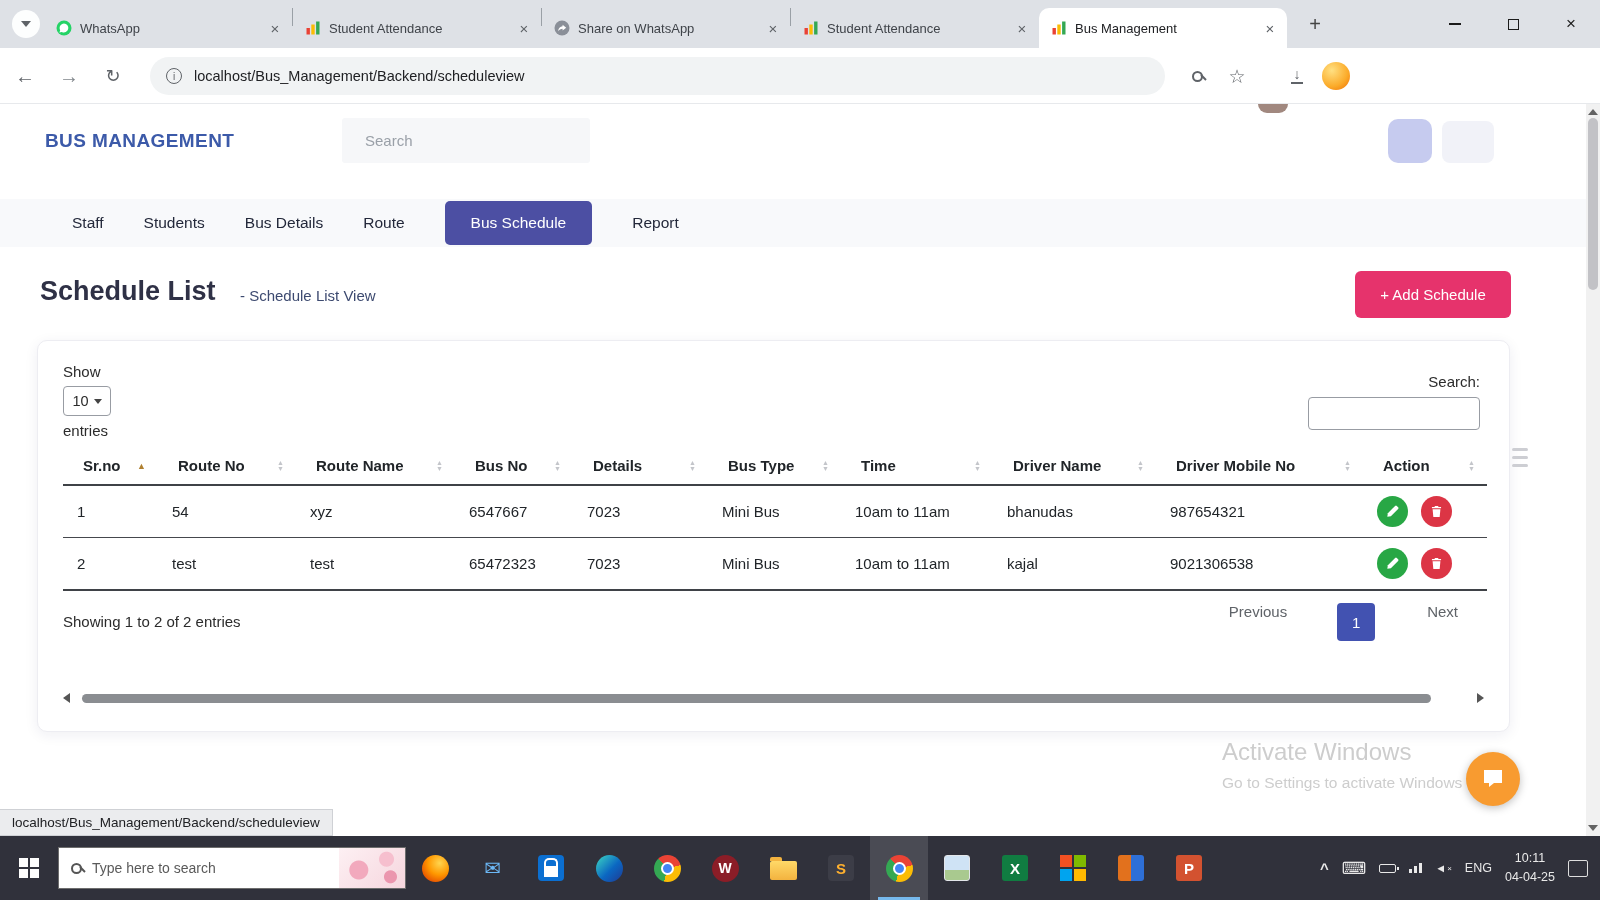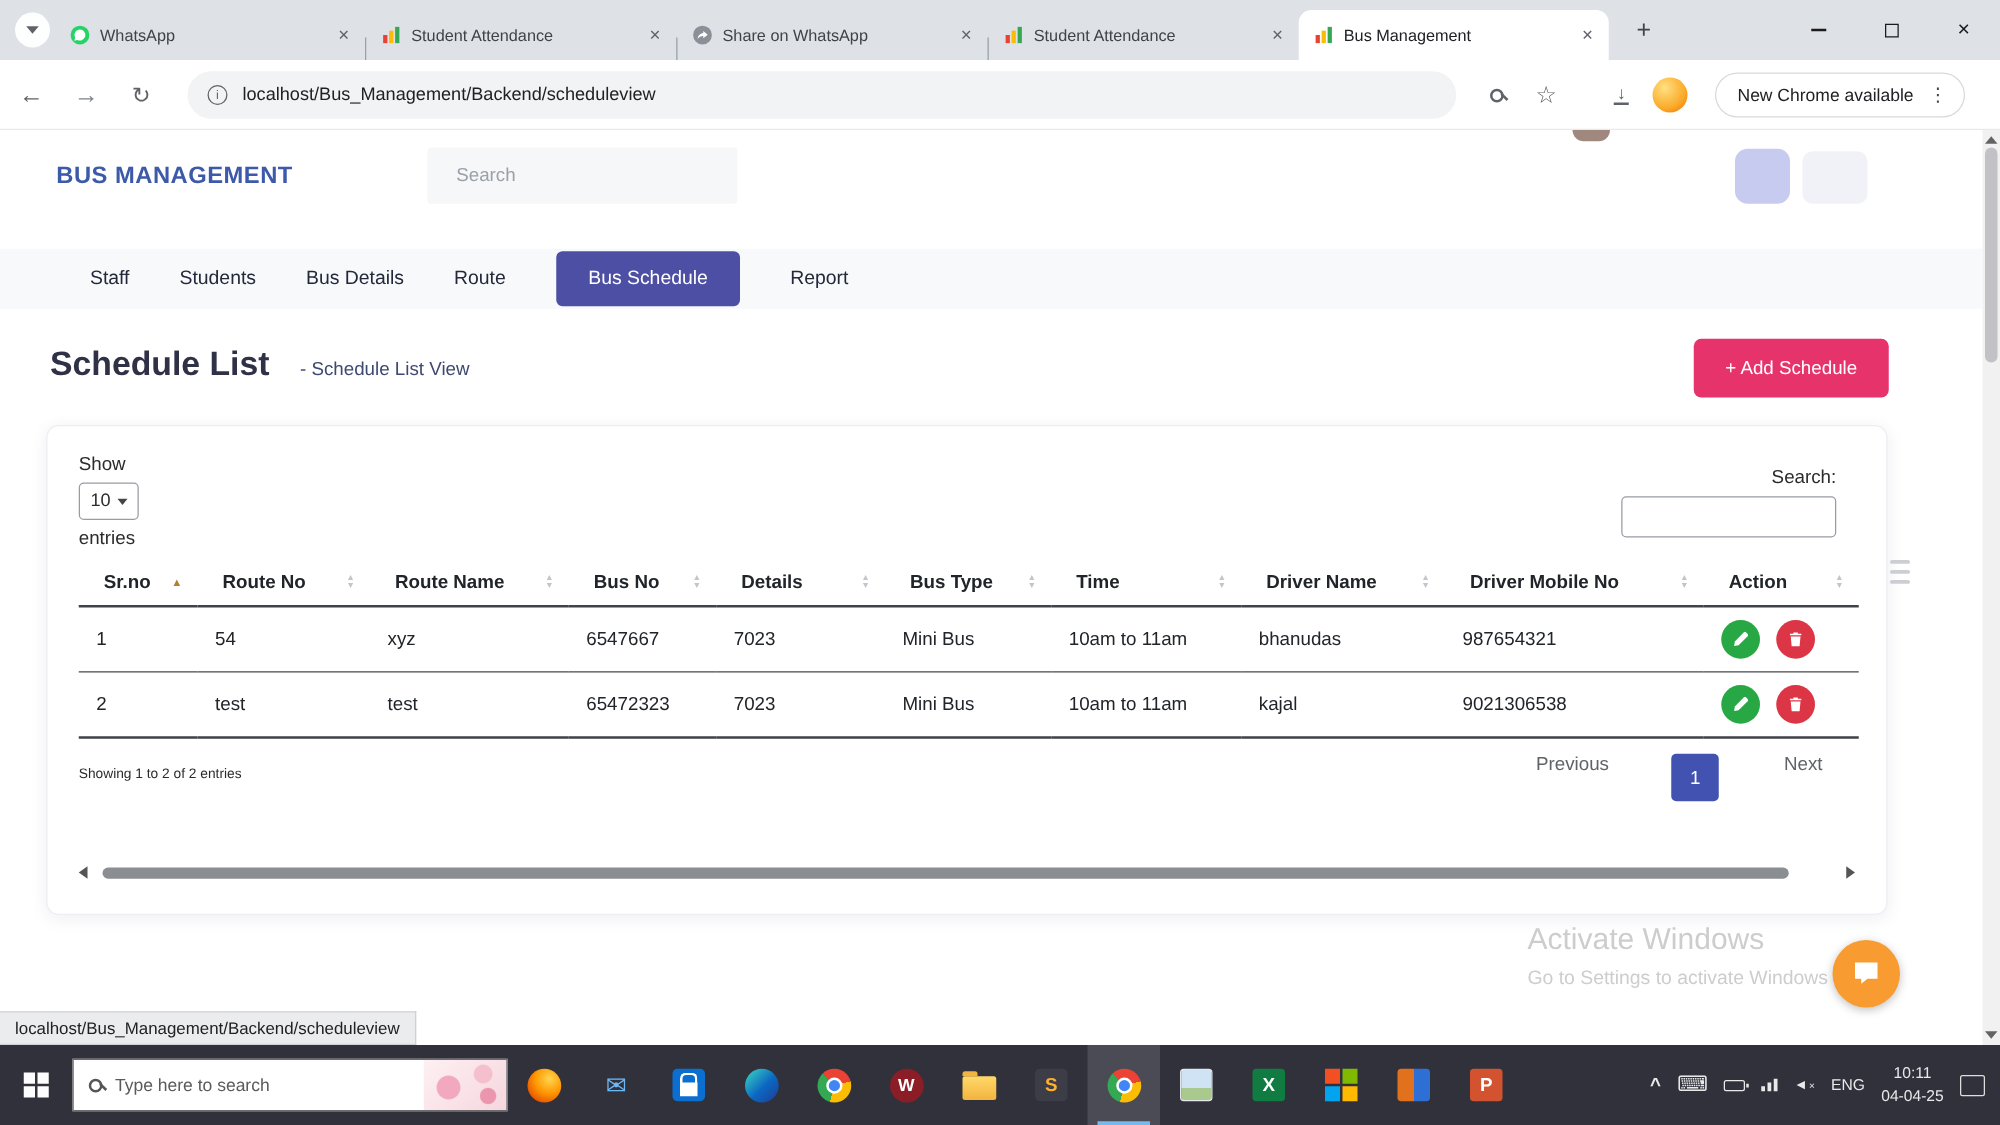--- a/index.html
+++ b/index.html
@@ -4,21 +4,21 @@
 <style>
 *{margin:0;padding:0;box-sizing:border-box}
 html,body{width:1600px;height:900px;overflow:hidden}
 body{font-family:"Liberation Sans","DejaVu Sans",sans-serif;background:#fff}
 .screen{position:relative;width:1600px;height:900px;overflow:hidden;background:#fff}
 
 
 .tabstrip{position:absolute;left:0;top:0;width:100%;height:48px;background:#dee1e6}
 .tabsearch{position:absolute;left:12px;top:10px;width:28px;height:28px;border-radius:50%;background:#fdfefe;display:flex;align-items:center;justify-content:center}
 .chev-down{width:0;height:0;border-left:5px solid transparent;border-right:5px solid transparent;border-top:6px solid #5f6368}
-.tabs{position:absolute;left:44px;top:8px;height:40px;display:flex;align-items:flex-end}
+.tabs{position:absolute;left:44px;top:8px;height:40px;display:flex;align-items:flex-start}
 .tab{width:248px;height:40px;display:flex;align-items:center;gap:8px;padding:0 8px 0 12px;font-size:13px;color:#3f4349;border-radius:10px 10px 0 0}
 .tab.active{background:#fff;color:#202124}
 .tab .ttl{flex:1;white-space:nowrap;overflow:hidden}
 .tclose{width:18px;height:18px;display:flex;align-items:center;justify-content:center;font-size:15px;color:#5f6368}
 .tabsep{width:1px;height:18px;background:#9aa0a6}
 .newtab{position:absolute;left:1303px;top:12px;font-size:20px;color:#444;width:24px;height:24px;display:flex;align-items:center;justify-content:center}
 .wincontrols{position:absolute;right:0;top:0;height:48px;display:flex}
 .winbtn{width:58px;height:48px;display:flex;align-items:center;justify-content:center;color:#1b1b1b}
 .ic-min{width:12px;height:2px;background:#1b1b1b}
 .ic-max{width:11px;height:11px;border:1.6px solid #1b1b1b}
@@ -54,36 +54,36 @@
 .avsq2{position:absolute;left:1442px;top:17px;width:52px;height:42px;background:#f1f2f8;border-radius:8px}
 .navband{position:absolute;left:0;top:95px;width:1586px;height:48px;background:#f8f9fb;display:flex;align-items:center;gap:40px;padding-left:72px;font-size:15.5px;color:#23283a}
 .navitem.active{background:#4c4fa3;color:#fff;height:44px;display:flex;align-items:center;padding:0 26px;border-radius:5px}
 .pgtitle{position:absolute;left:40px;top:172px;font-size:27px;font-weight:bold;color:#2f3146}
 .pgsub{position:absolute;left:240px;top:183px;font-size:15px;color:#3d4a70}
 .addbtn{position:absolute;left:1355px;top:167px;width:156px;height:47px;background:#e6336c;border:none;border-radius:6px;color:#fff;font-size:15px;display:flex;align-items:center;justify-content:center;font-family:inherit}
 .card{position:absolute;left:37px;top:236px;width:1473px;height:392px;background:#fff;border:1px solid #ededf2;border-radius:10px;box-shadow:0 3px 14px rgba(30,30,80,.07)}
 .dtlen{position:absolute;left:25px;top:22px;font-size:15px;color:#2b2b2b}
 .dtsel{width:48px;height:30px;border:1px solid #989ca3;border-radius:4px;display:flex;align-items:center;justify-content:center;gap:5px;margin:6px 0;font-size:14.5px;background:#fff}
 .selchev{width:0;height:0;border-left:4px solid transparent;border-right:4px solid transparent;border-top:5px solid #444}
-.dtsearch{position:absolute;right:40px;top:32px}
+.dtsearch{position:absolute;right:29px;top:32px}
 .dtsearch label{display:block;text-align:right;font-size:15px;color:#2b2b2b;margin-bottom:7px}
 .dtsearch input{width:172px;height:33px;border:1px solid #989ca3;border-radius:4px;outline:none;font-size:14px;padding:0 8px;font-family:inherit}
 .tblwrap{position:absolute;left:25px;top:106px;width:1423px}
 table.dt{width:100%;border-collapse:collapse;table-layout:fixed}
 .dt th{font-size:15px;font-weight:bold;color:#212529;padding:10px 12px 10px 20px;border-bottom:2px solid #3f4247;text-align:left}
 .thw{display:flex;align-items:center;justify-content:space-between}
 .sort2{display:flex;flex-direction:column;font-size:7px;line-height:6px;color:#c3c5ca}
 .sort1{font-size:9px;color:#b08030}
 .dt td{font-size:15px;color:#212529;padding:16px 14px;border-bottom:1px solid #45484d}
 .dt td.act{padding:10px 14px}
 .dt tr:last-child td{border-bottom:2px solid #3f4247}
 .actbtn{width:31px;height:31px;border-radius:50%;border:none;display:inline-flex;align-items:center;justify-content:center;margin-right:9px}
 .edit{background:#28a745}
 .del{background:#dc3545}
-.dtinfo{position:absolute;left:25px;top:272px;font-size:11px;color:#2b2b2b}
+.dtinfo{position:absolute;left:25px;top:272px;font-size:15px;color:#2b2b2b}
 .dtpag{position:absolute;right:51px;top:262px;height:40px;display:flex;align-items:flex-start;font-size:15px;color:#5f6368}
 .pgnum{width:38px;height:38px;background:#4252b1;border-radius:4px;color:#fff;display:flex;align-items:center;justify-content:center;margin:0 52px 0 50px}
 .hscroll{position:absolute;left:25px;right:25px;top:350px;height:14px;display:flex;align-items:center;gap:8px}
 .harrL{width:0;height:0;border-top:5px solid transparent;border-bottom:5px solid transparent;border-right:7px solid #555}
 .harrR{width:0;height:0;border-top:5px solid transparent;border-bottom:5px solid transparent;border-left:7px solid #555}
 .htrack{flex:1;height:10px;position:relative}
 .hthumb{position:absolute;left:4px;top:.5px;width:97%;height:9px;background:#8a8d91;border-radius:5px}
 .watermark{position:absolute;left:1222px;top:634px;color:#cdcdcd}
 .wm1{font-size:24px}
 .wm2{font-size:15.5px;margin-top:8px;white-space:nowrap}
@@ -232,24 +232,20 @@
     <div class="tbic star" style="left:1220px;width:34px">☆</div>
     <div class="tbic" style="left:1280px;width:34px">
         <span class="dl">
           <span class="arr">↓</span>
           <span class="dlbar"></span>
         </span>
       </div>
     <div class="tbic" style="left:1318px;width:36px">
         <span class="avatar"></span>
       </div>
-    <div class="updatepill">
-      <span>New Chrome available</span>
-      <span class="kebab">⋮</span>
-    </div>
   </div>
 
   <div class="page">
     <div class="partial-avatar"></div>
     <div class="brand">BUS MANAGEMENT</div>
     <div class="hdr-search">
       <input placeholder="Search" style="">
     </div>
     <div class="avsq1"></div>
     <div class="avsq2"></div>

